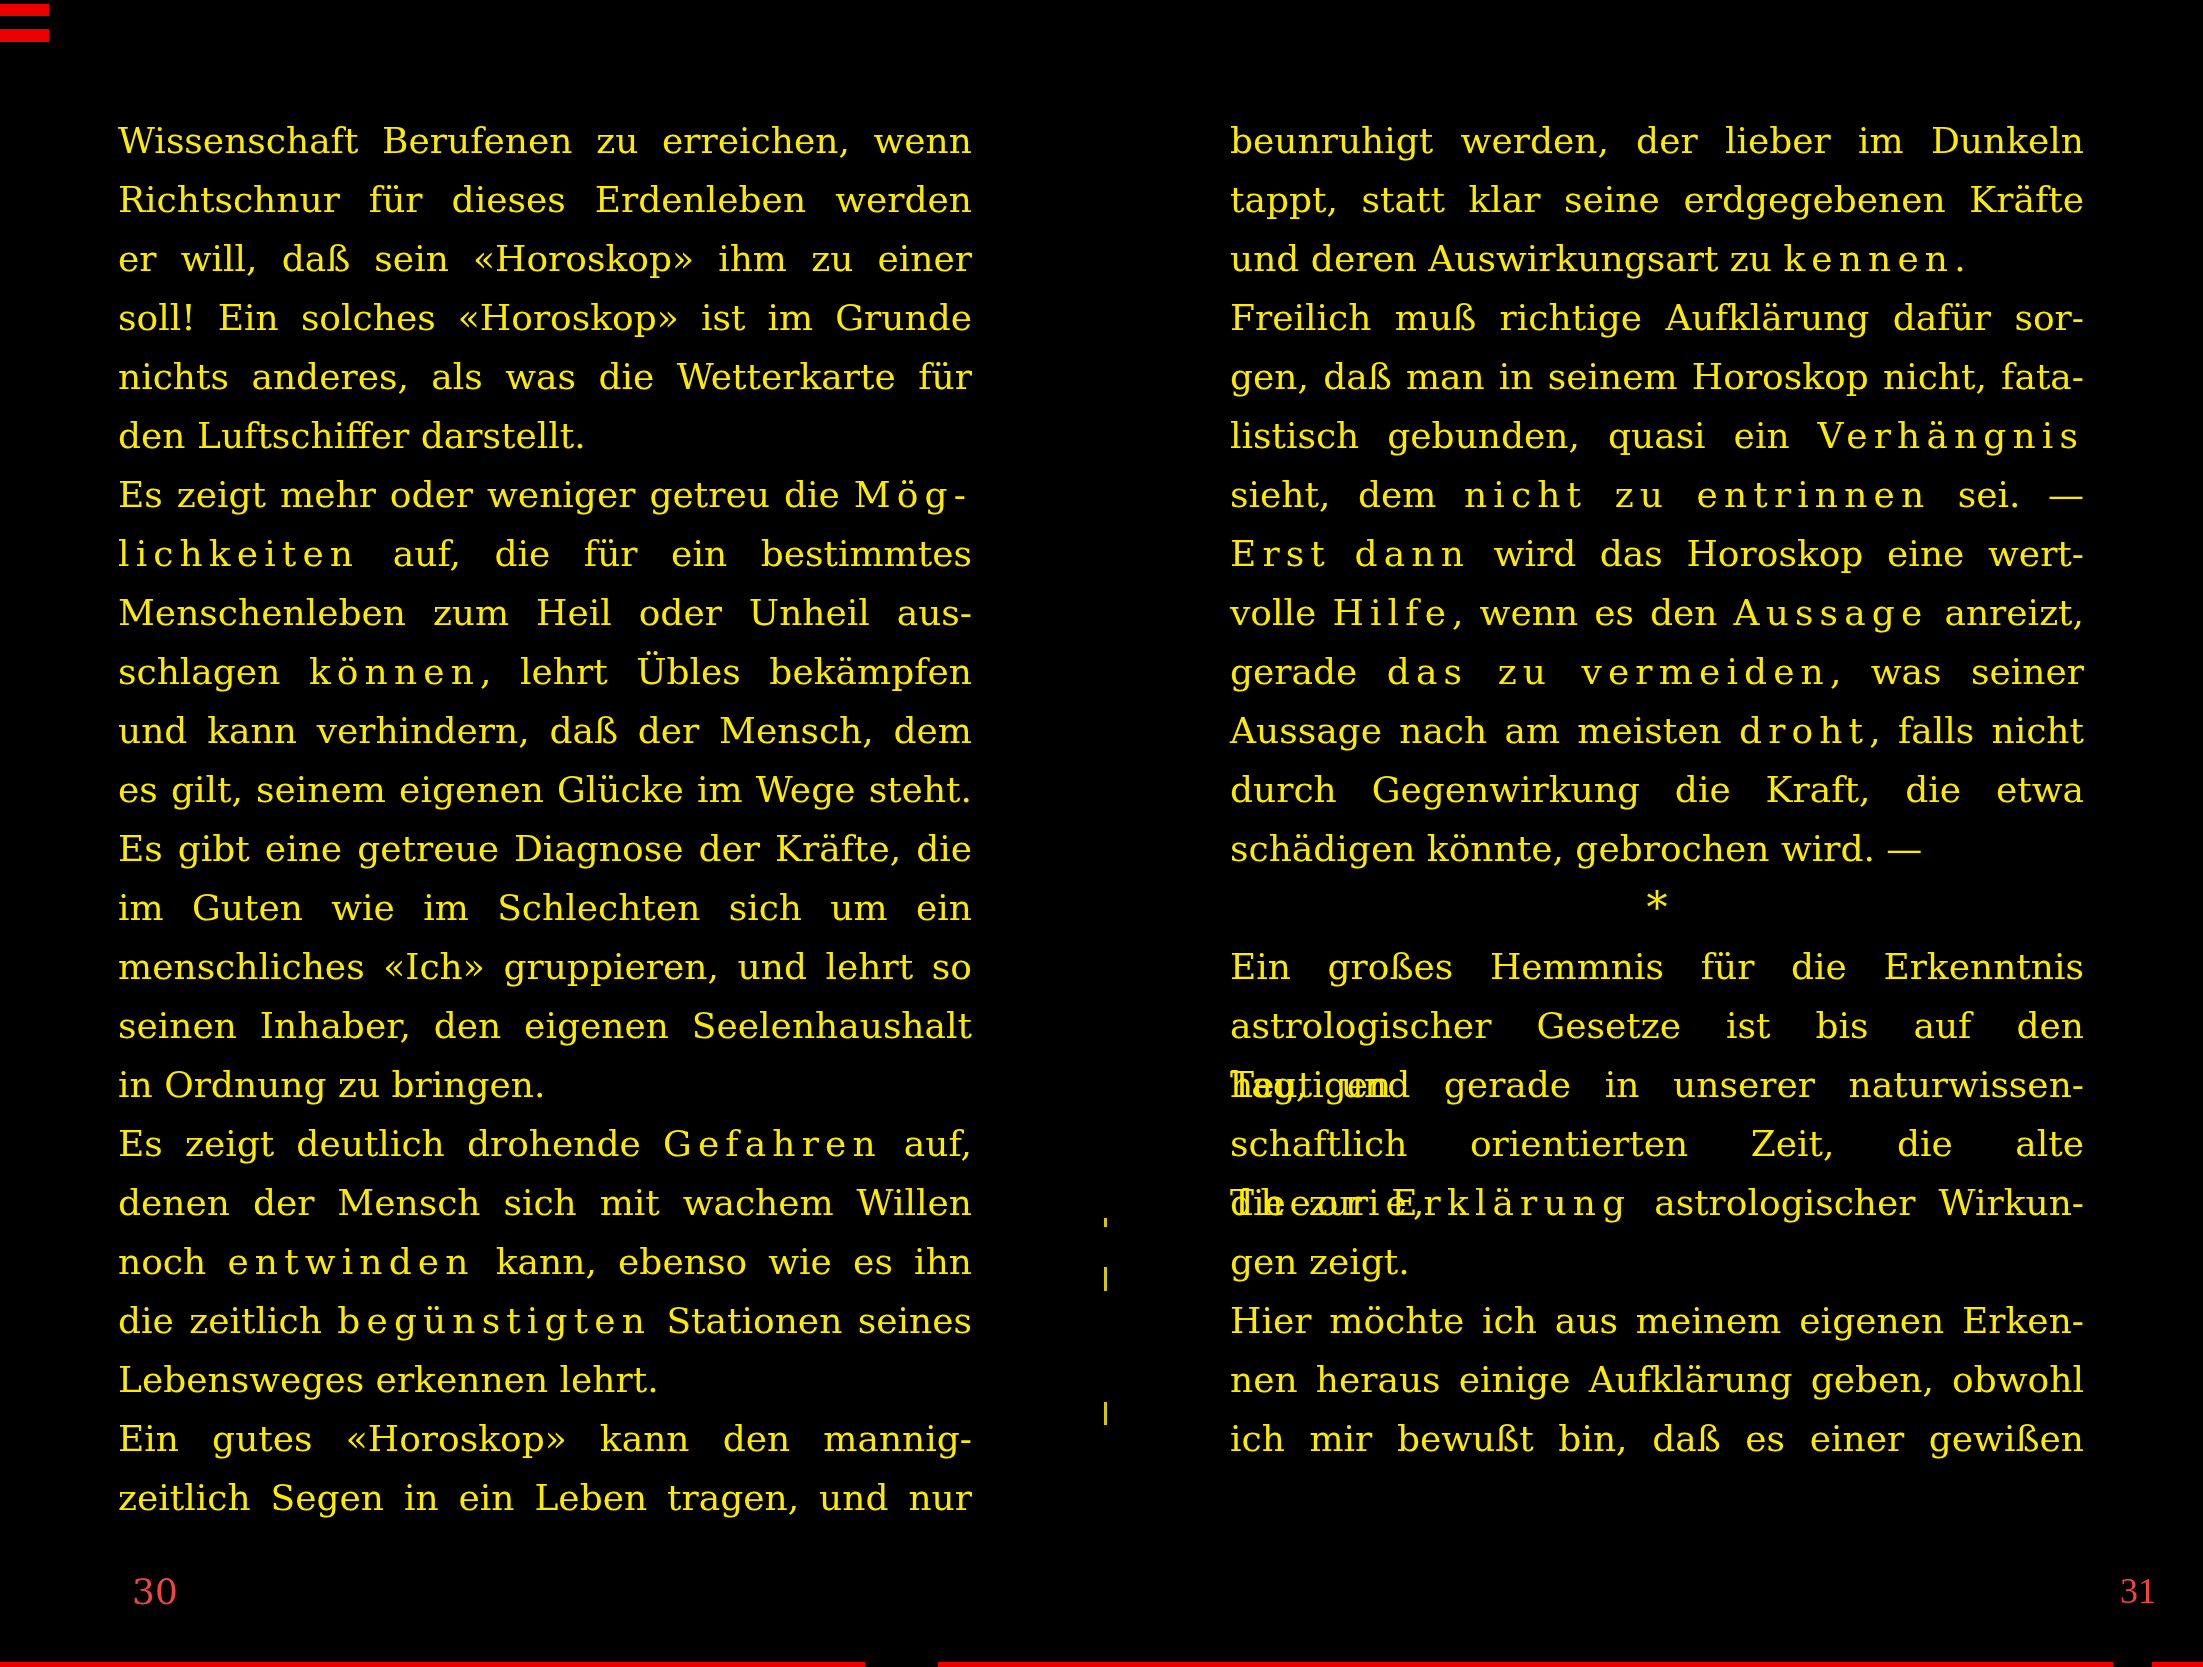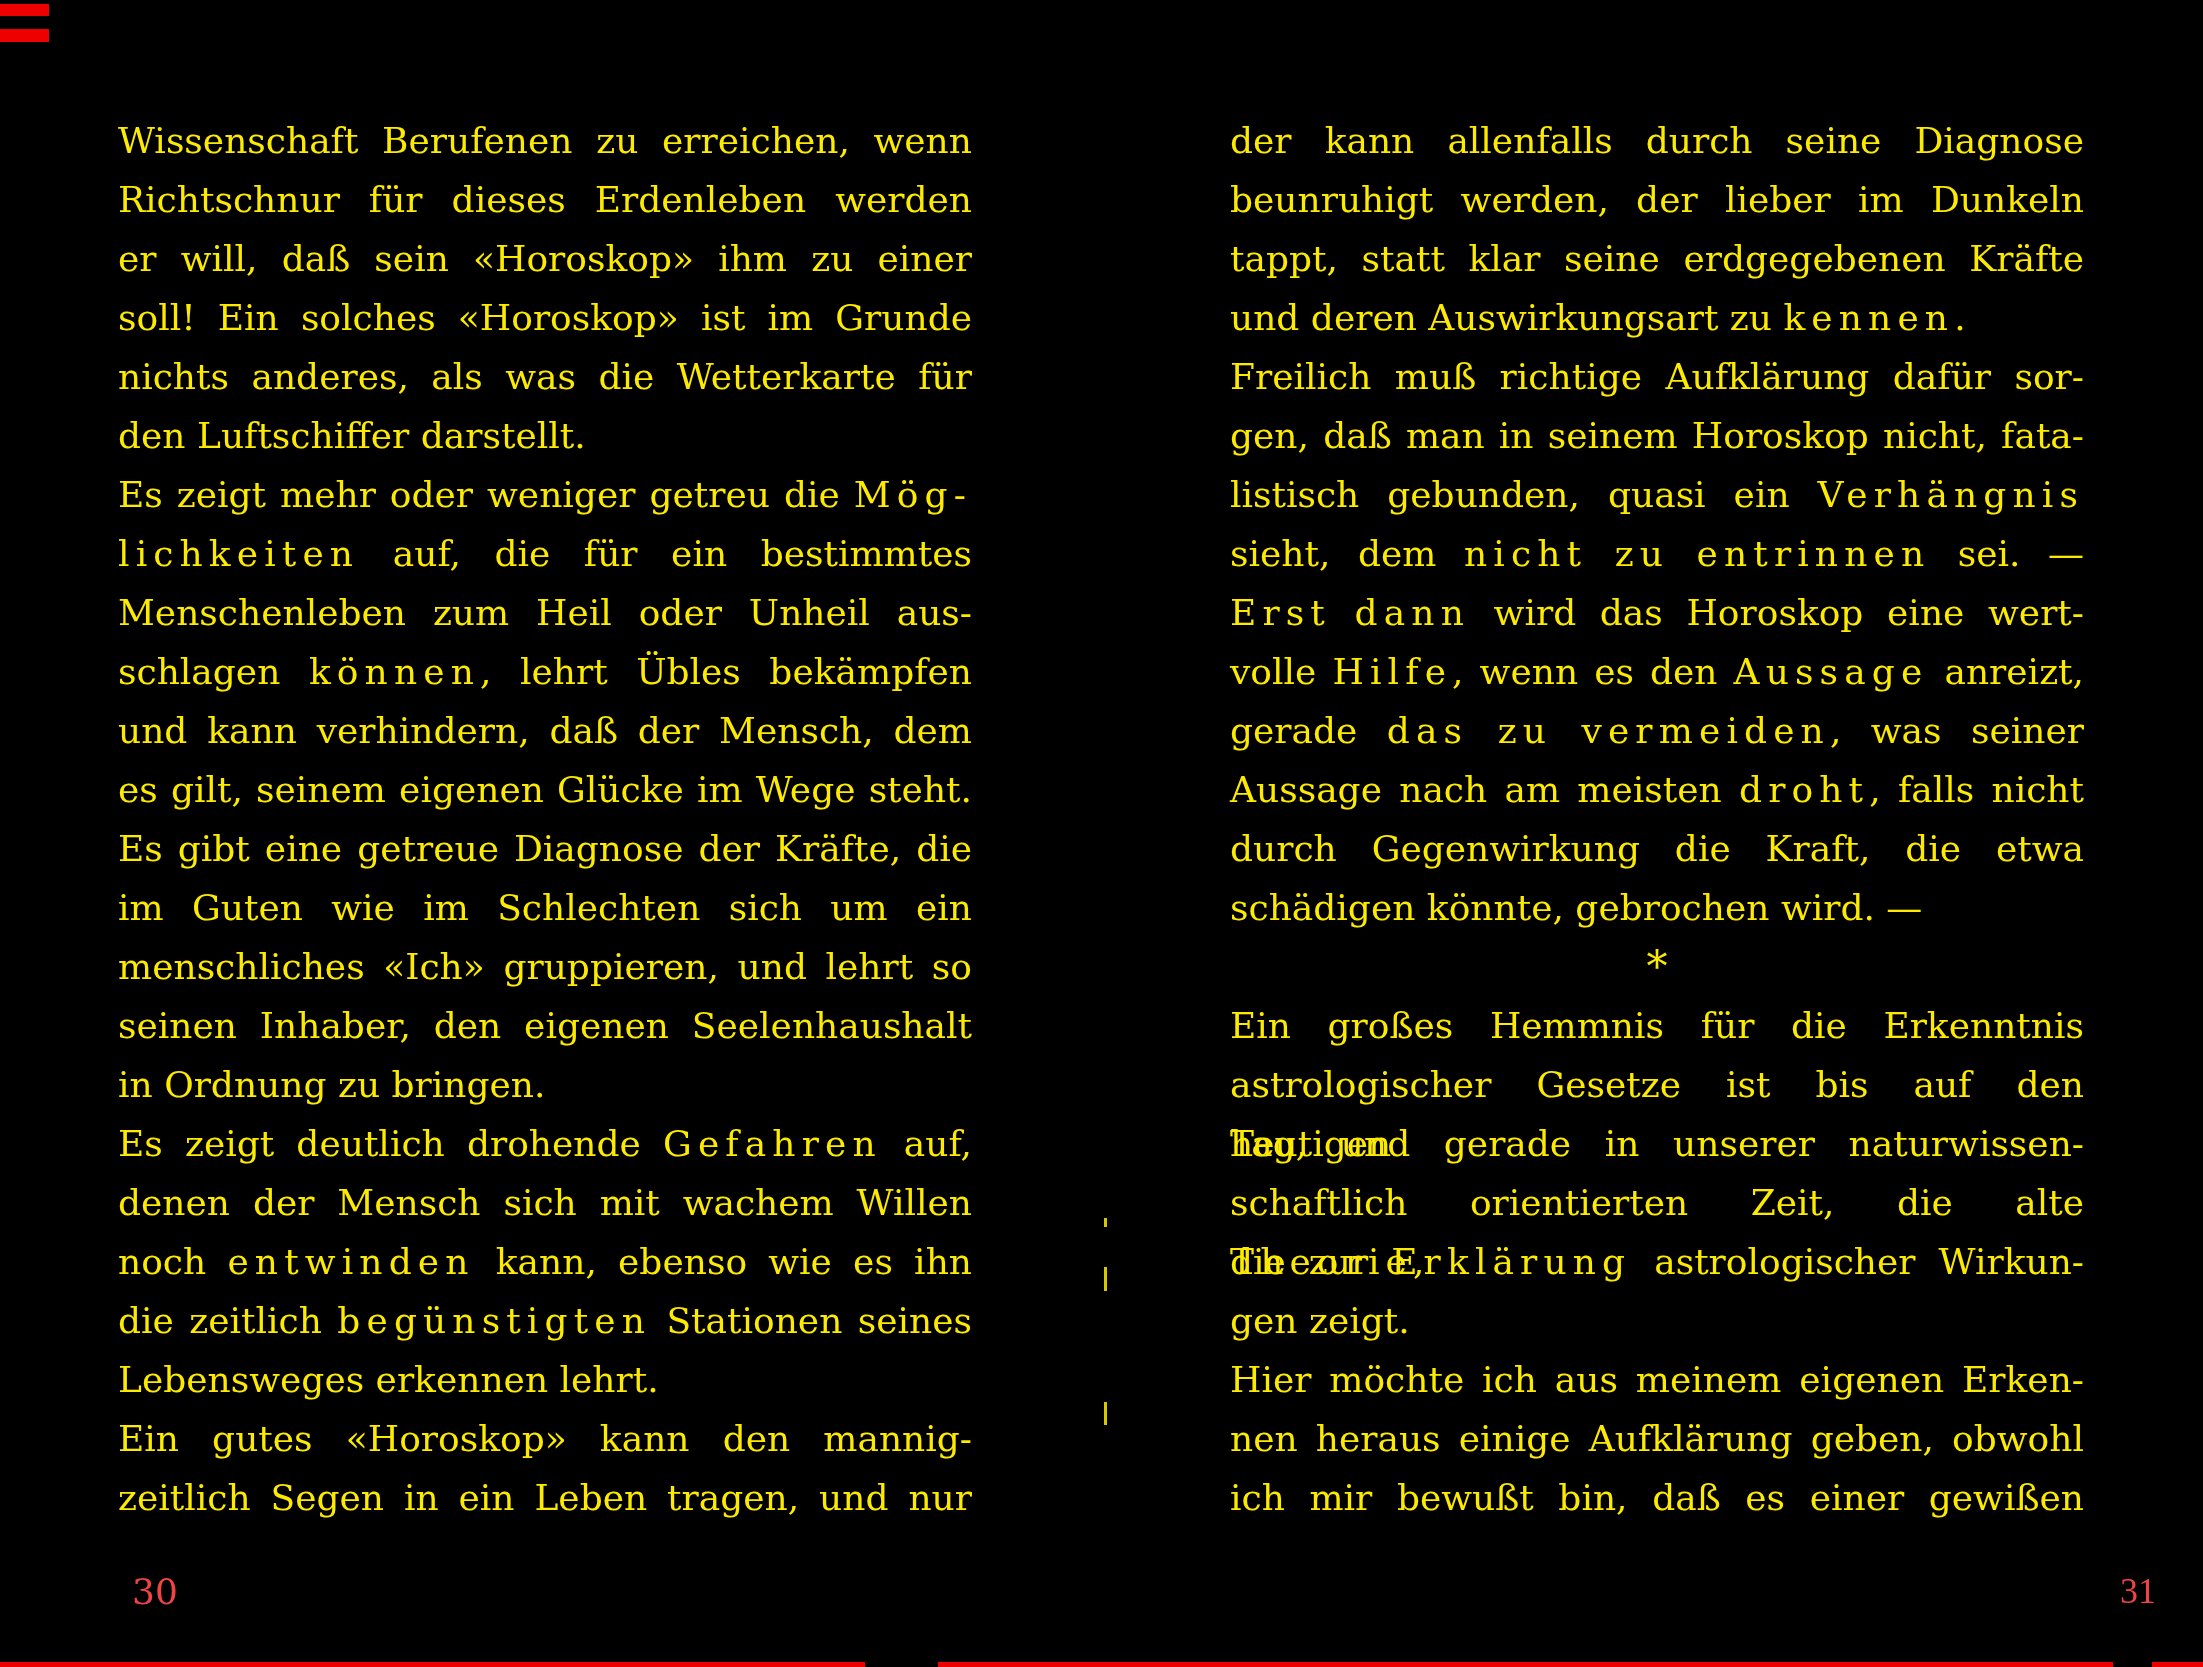--- a/index.html
+++ b/index.html
@@ -105,21 +105,20 @@
       <div class="line"><span>in Ordnung zu bringen.</span></div>
       <div class="line just"><span>Es zeigt deutlich drohende </span><span class="sp">Gefahren</span><span> auf,</span></div>
       <div class="line just"><span>denen der Mensch sich mit wachem Willen</span></div>
       <div class="line just"><span>noch </span><span class="sp">entwinden</span><span> kann, ebenso wie es ihn</span></div>
       <div class="line just"><span>die zeitlich </span><span class="sp">begünstigten</span><span> Stationen seines</span></div>
       <div class="line"><span>Lebensweges erkennen lehrt.</span></div>
       <div class="line just"><span>Ein gutes «Horoskop» kann den mannig-</span></div>
       <div class="line just"><span>zeitlich Segen in ein Leben tragen, und nur</span></div>
     </div>
   <div class="col" id="right-col">
-      <div class="line just"><span>der kann allenfalls durch seine Diagnose</span></div>
       <div class="line just"><span>beunruhigt werden, der lieber im Dunkeln</span></div>
       <div class="line just"><span>tappt, statt klar seine erdgegebenen Kräfte</span></div>
       <div class="line"><span>und deren Auswirkungsart zu </span><span class="sp">kennen</span><span>.</span></div>
       <div class="line just"><span>Freilich muß richtige Aufklärung dafür sor-</span></div>
       <div class="line just"><span>gen, daß man in seinem Horoskop nicht, fata-</span></div>
       <div class="line just"><span>listisch gebunden, quasi ein </span><span class="sp">Verhängnis</span></div>
       <div class="line just"><span>sieht, dem </span><span class="sp">nicht</span><span> </span><span class="sp">zu</span><span> </span><span class="sp">entrinnen</span><span> sei. —</span></div>
       <div class="line just"><span class="sp">Erst</span><span> </span><span class="sp">dann</span><span> wird das Horoskop eine wert-</span></div>
       <div class="line just"><span>volle </span><span class="sp">Hilfe</span><span>, wenn es den </span><span class="sp">Aussage</span><span> anreizt,</span></div>
       <div class="line just"><span>gerade </span><span class="sp">das</span><span> </span><span class="sp">zu</span><span> </span><span class="sp">vermeiden</span><span>, was seiner</span></div>

